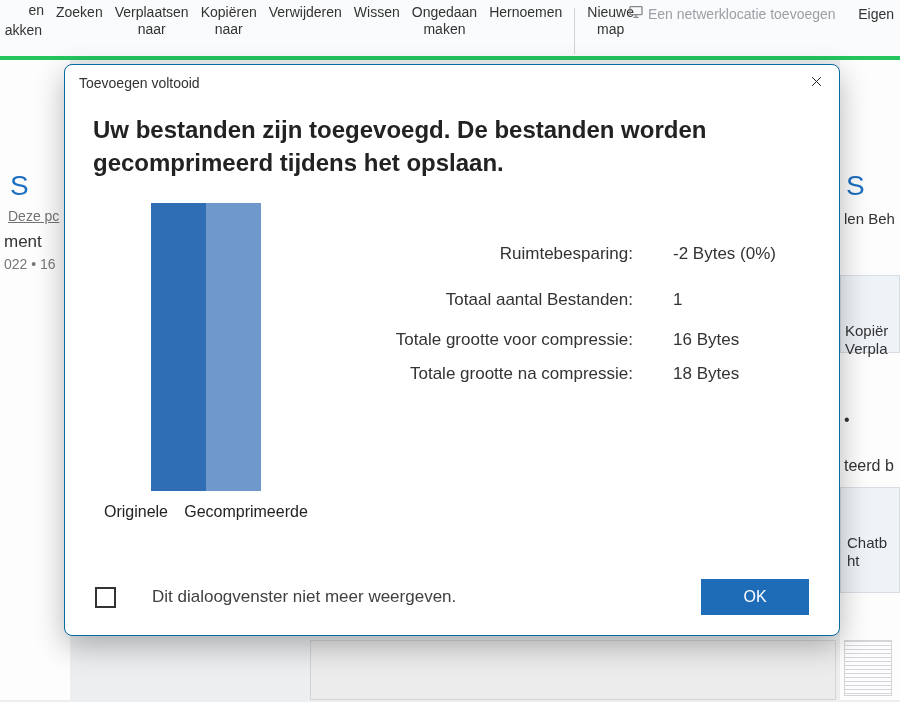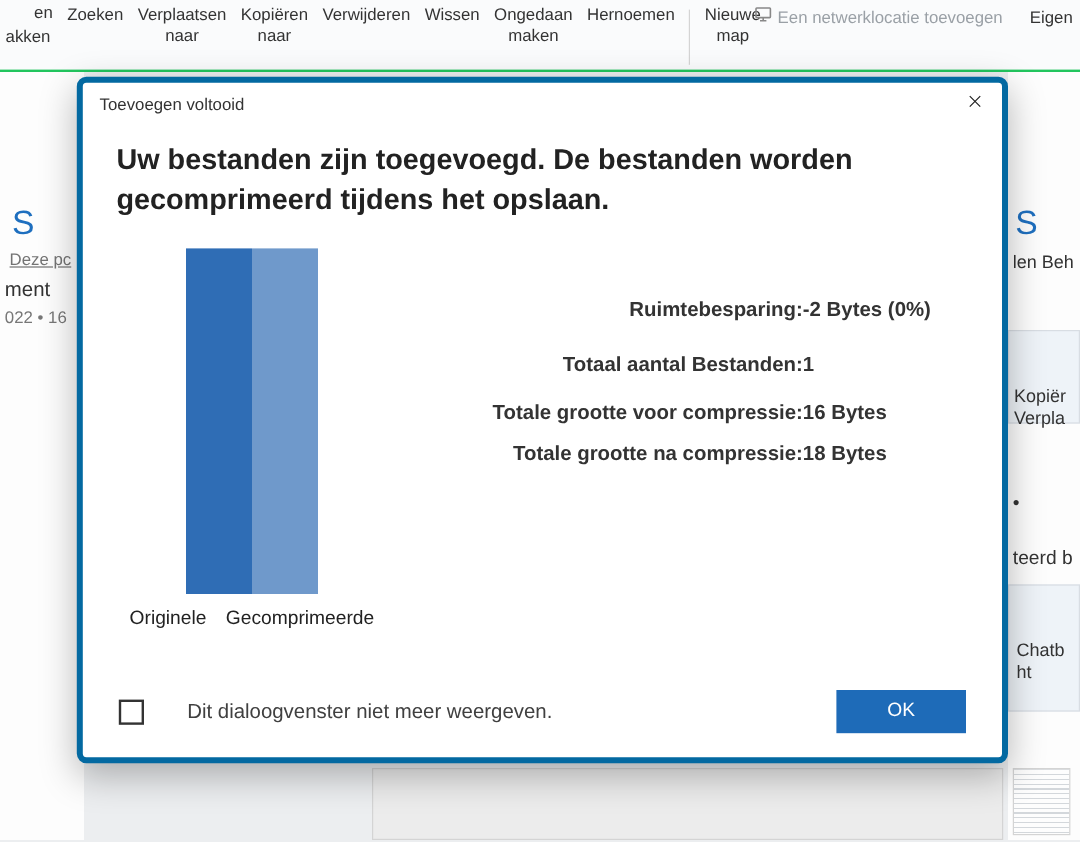--- a/index.html
+++ b/index.html
@@ -1,19 +1,19 @@
 <!DOCTYPE html>
 <html><head>
 <meta charset="utf-8">
 <style>
   * { box-sizing: border-box; font-family: "Segoe UI", Arial, sans-serif; }
   html, body { margin:0; padding:0; width:900px; height:702px; overflow:hidden; background:#f5f6f7; }
   
   .ribbon {
-    position:relative; height:60px; background:#fafbfc; border-bottom:2px solid #22c55e;
+    position:relative; height:60px; background:#fafbfc; border-bottom:4px solid #22c55e;
     display:flex; align-items:flex-start; padding-top:4px;
   }
   .ribbon-btn {
     display:flex; flex-direction:column; align-items:center; justify-content:flex-start;
     font-size:14px; color:#333; padding:0 6px; line-height:17px; text-align:center;
     white-space:pre; height:52px;
   }
   .ribbon-side-text { font-size:14px; color:#9aa0a6; position:absolute; }
   .ribbon-divider { width:1px; height:46px; background:#d4d4d4; margin:4px 6px 0; }
   
@@ -47,21 +47,21 @@
     background:#ececec; border:1px solid #d4d4d4;
   }
   .bg .lines {
     position:absolute; right:8px; bottom:6px; width:48px; height:56px;
     background:repeating-linear-gradient(180deg,#d3d7db 0 1px, transparent 1px 4px);
     border:1px solid #d4d4d4;
   }
   
   .dialog {
     position:absolute; left:64px; top:64px; width:776px; height:572px;
-    background:#ffffff; border:5px solid #0369a1; border-radius:8px;
+    background:#ffffff; border:1px solid #0369a1; border-radius:8px;
     box-shadow:0 10px 30px rgba(0,0,0,.28);
     display:flex; flex-direction:column;
   }
   .dlg-title {
     height:36px; display:flex; align-items:center; padding:0 10px 0 14px;
     font-size:14px; color:#333;
   }
   .dlg-close {
     margin-left:auto; width:26px; height:26px; display:flex; align-items:center; justify-content:center;
     color:#333; font-size:16px; border-radius:4px;
@@ -71,21 +71,21 @@
   .dlg-content { flex:1; display:flex; gap:24px; margin-top:10px;}
   .chart-col { width:230px; display:flex; flex-direction:column; align-items:center; }
   .chart-bars { display:flex; align-items:flex-end; height:290px; width:110px; }
   .bar { width:55px; }
   .bar.orig { background:#2f6db5; height:288px;}
   .bar.comp { background:#6f99cb; height:288px;}
   .chart-labels { display:flex; width:220px; margin-top:12px; font-size:16px; color:#222;}
   .chart-labels span:first-child { width:80px; text-align:center;}
   .chart-labels span:last-child { flex:1; text-align:center;}
   .stats-col { flex:1; padding-top:30px;}
-  .stat-row { display:flex; justify-content:flex-end; font-size:17px; color:#333; height:46px; align-items:center;font-weight:bold;}
+  .stat-row { display:flex; justify-content:flex-end; gap:40px; font-size:17px; color:#333; height:46px; align-items:center;}
   .stat-row .label { flex:1; text-align:right; color:#333;}
   .stat-row .value { width:140px; text-align:left; padding-right:6px;}
   .stat-row.tight { height:34px;}
   .dlg-footer {
     height:48px; display:flex; align-items:center; padding:0 4px;
   }
   .checkbox {
     width:21px; height:21px; border:2px solid #333; margin-right:8px; background:#fff;
   }
   .dlg-footer label { font-size:17px; color:#404040;margin-left:28px; }

